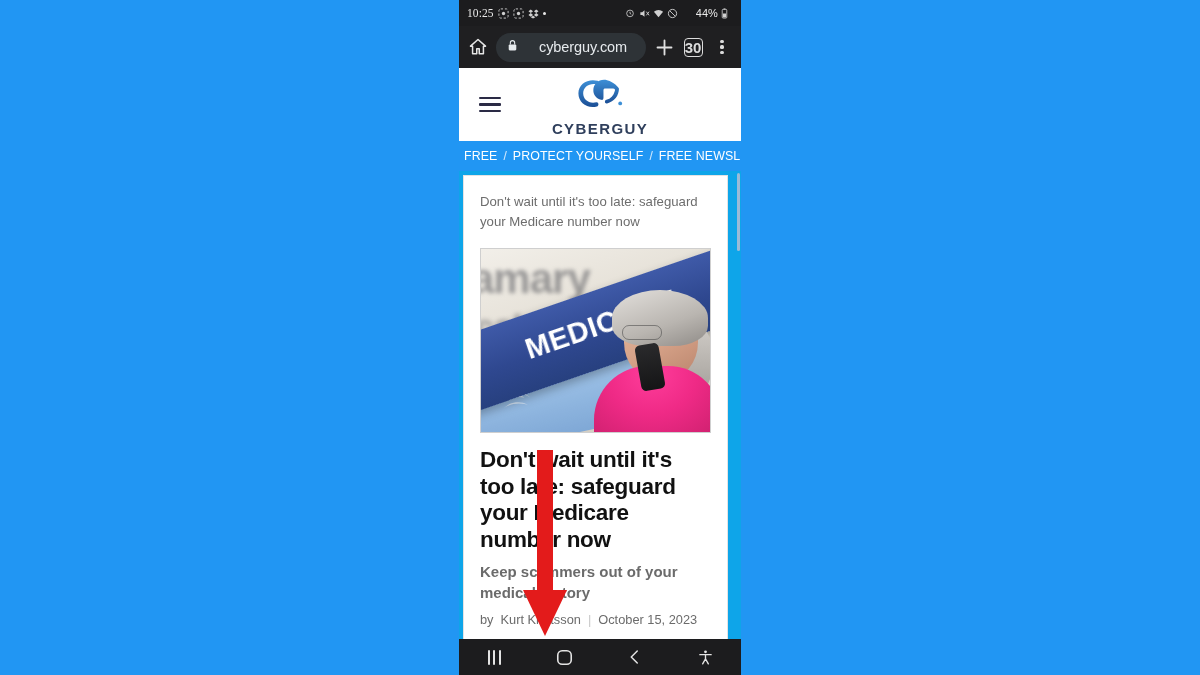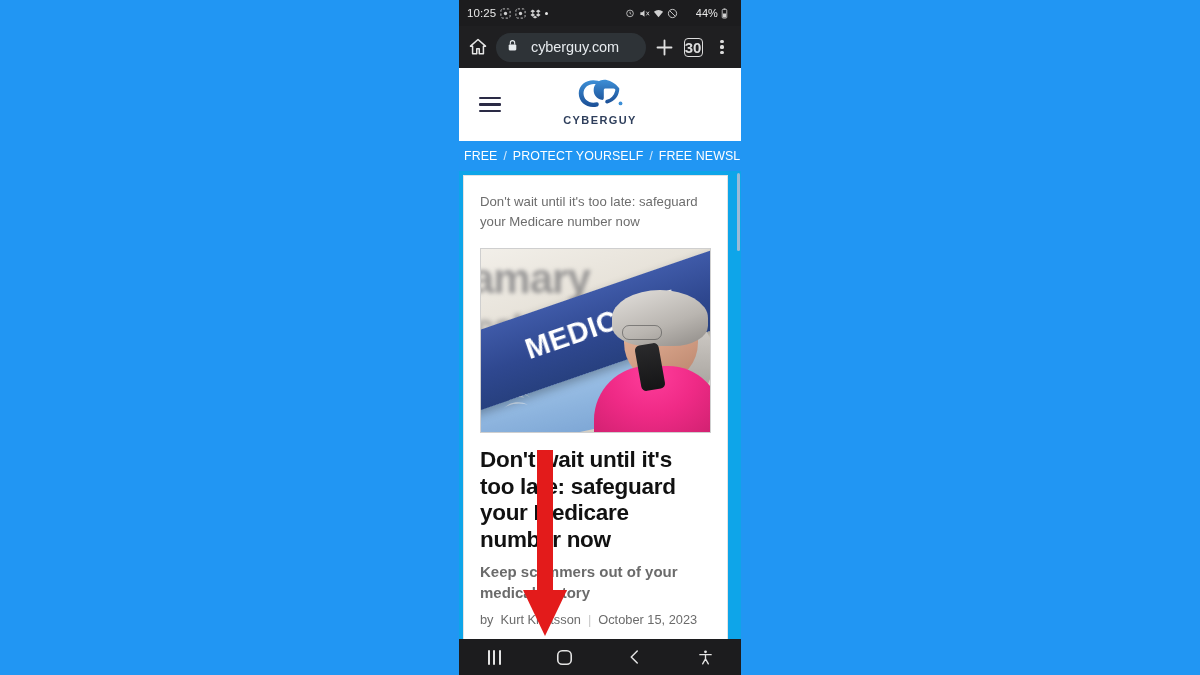--- a/index.html
+++ b/index.html
@@ -26,21 +26,21 @@
     color: #e8e8e8;
     display: flex;
     align-items: center;
     justify-content: space-between;
     padding: 0 9px 0 8px;
     font-size: 11px;
     letter-spacing: .1px;
   }
   #statusbar .left { display: flex; align-items: center; gap: 4px; }
   #statusbar .right { display: flex; align-items: center; gap: 3px; }
-  .sb-clock { font-size: 11.5px; font-weight: 500; }
+  .sb-clock { font-size: 11.5px; font-weight: 500; font-family: Liberation Serif, serif; }
   .sb-ico { width: 11px; height: 11px; display: inline-block; opacity: .92; }
   .sb-dot { width: 3px; height: 3px; border-radius: 50%; background: #e8e8e8; display:inline-block; }
   .sb-batt { font-size: 11px; margin-left:15px; }
 
   
   #chrome {
     height: 42px;
     background: #1f1f21;
     display: flex;
     align-items: center;
@@ -49,21 +49,21 @@
   }
   .chrome-btn { flex: 0 0 auto; width: 22px; height: 22px; display:flex; align-items:center; justify-content:center; cursor:pointer; }
   #omnibox {
     flex: 1 1 auto;
     height: 29px;
     background: #2e3337;
     border-radius: 15px;
     display: flex;
     align-items: center;
     padding: 0 10px;
-    gap: 12px;
+    gap: 20px;
     overflow: hidden;
   }
   #omnibox .url {
     color: #e6eaed;
     font-size: 14.5px;
     white-space: nowrap;
     overflow: hidden;
     letter-spacing: -.1px;
   }
   #tabcount {
@@ -88,22 +88,22 @@
   }
   #hamburger { position: absolute; left: 20px; top: 50%; transform: translateY(-50%); width: 22px; cursor:pointer; }
   #hamburger span { display:block; height: 2.6px; background:#2a2a45; border-radius:1px; margin: 4px 0; }
   #logo-wrap {
     position:absolute; left:50%; transform: translateX(-50%);
     top: 8px;
     display:flex; flex-direction:column; align-items:center; cursor:pointer;
   }
   #logo-mark { width: 60px; height: 37px; }
   #logo-text {
-    font-size: 11px; letter-spacing: 1.4px;
-    color: #2f3f5c; font-weight: 600; margin-top: 1px;
+    font-size: 15px; letter-spacing: 1.4px;
+    color: #2f3f5c; font-weight: 600; margin-top: 7px;
   }
 
   
   #breadcrumb {
     background: #2196F3;
     height: 30px;
     display: flex;
     align-items: center;
     padding-left: 5px;
     gap: 6px;

